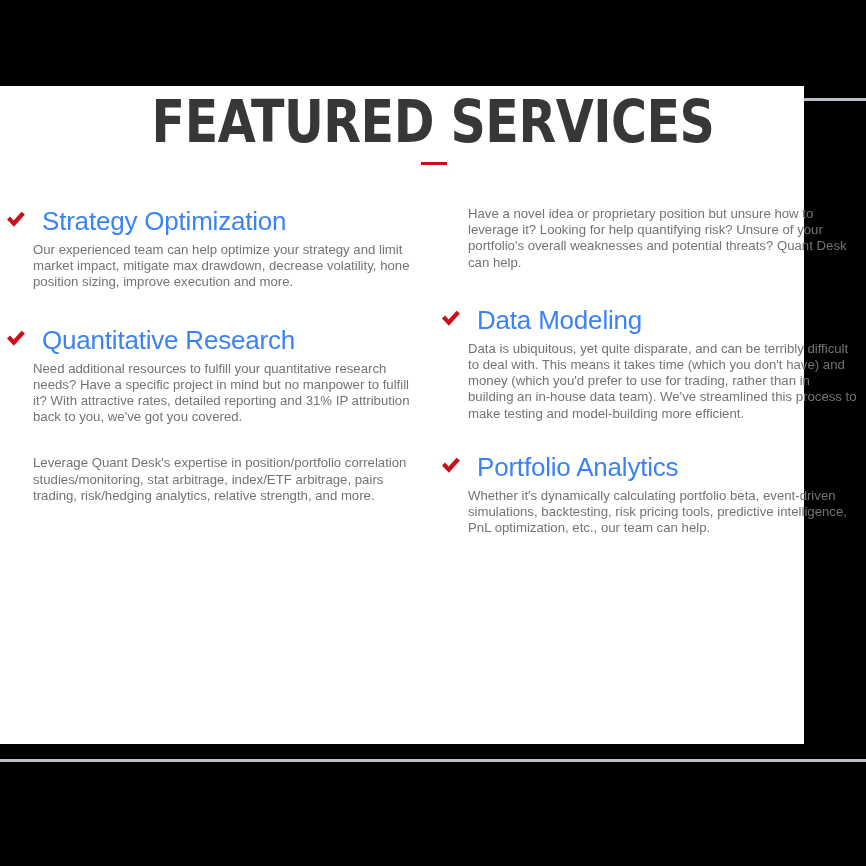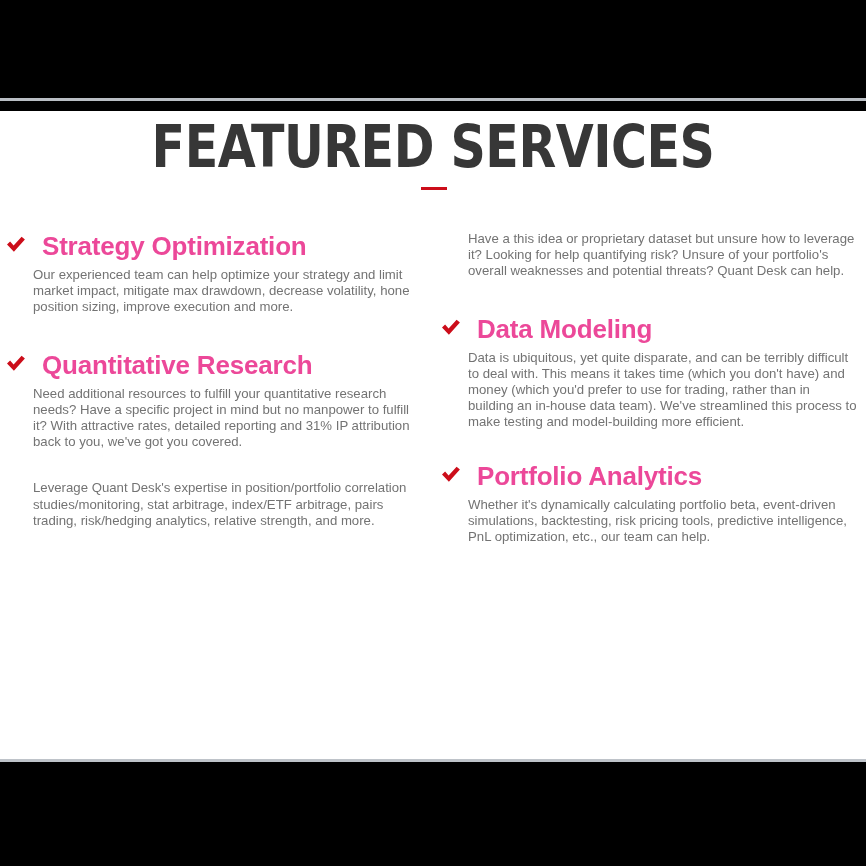--- a/index.html
+++ b/index.html
@@ -47,22 +47,22 @@
     position: absolute;
     left: 0;
     top: 762px;
     width: 866px;
     height: 104px;
     background: #000000;
   }
   .canvas {
     position: absolute;
     left: 0;
-    top: 111px;
-    width: 866px;
+    top: 86px;
+    width: 804px;
     height: 658px;
     background: #ffffff;
   }
   .page-title {
     position: absolute;
     left: 0;
     top: 4px;
     width: 866px;
     text-align: center;
     font-family: "Liberation Sans Narrow", "DejaVu Sans Condensed", "Liberation Sans", sans-serif;
@@ -113,22 +113,22 @@
     width: 22px;
     height: 22px;
     display: block;
   }
   .check-icon svg { display: block; }
   .service-title {
     position: absolute;
     left: 37px;
     top: 0px;
     font-size: 26px;
-    font-weight: bold;
-    color: #ec4899;
+    font-weight: normal;
+    color: #3b82f6;
     line-height: 34px;
     white-space: nowrap;
     letter-spacing: -0.2px;
   }
   .service-body {
     margin: 2px 0 0 28px;
     width: 390px;
     font-size: 13.2px;
     line-height: 16.2px;
     color: #737373;
@@ -184,21 +184,21 @@
 
         <div class="service">
           <div class="service-body">Leverage Quant Desk's expertise in position/portfolio correlation studies/monitoring, stat arbitrage, index/ETF arbitrage, pairs trading, risk/hedging analytics, relative strength, and more.</div>
         </div>
 
       </div>
 
       <div class="col col-right">
 
         <div class="service">
-          <div class="service-body">Have a this idea or proprietary dataset but unsure how to leverage it? Looking for help quantifying risk? Unsure of your portfolio's overall weaknesses and potential threats? Quant Desk can help.</div>
+          <div class="service-body">Have a novel idea or proprietary position but unsure how to leverage it? Looking for help quantifying risk? Unsure of your portfolio's overall weaknesses and potential threats? Quant Desk can help.</div>
         </div>
 
         <div class="gap-1"></div>
 
         <div class="service">
           <div class="service-head">
             <span class="check-icon">
               <svg width="22" height="22" viewBox="0 0 22 22">
                 <path d="M2.0 10.6 L5.1 7.6 L8.6 11.4 L16.6 2.8 L19.9 5.6 L8.9 17.8 Z" fill="#cc0d1a"></path>
               </svg>

